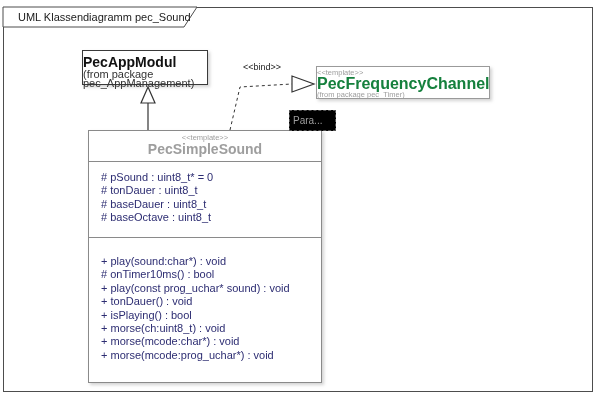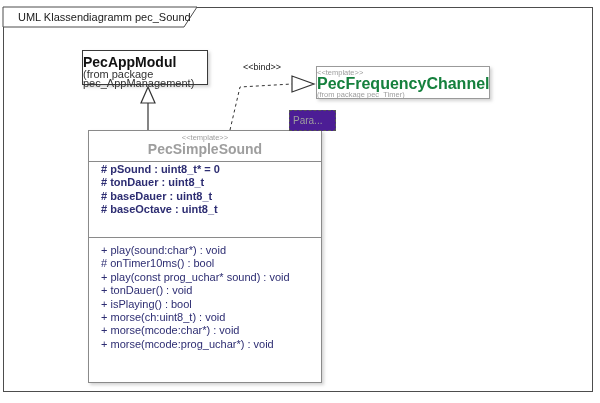--- a/index.html
+++ b/index.html
@@ -34,28 +34,28 @@
     left:88px;top:130px;width:234px;height:253px;border:1px solid #8a8a8a;
     text-align:left;
   }
   .box-simple .hdr{height:28px;text-align:center;}
   .box-simple .cls-stereo{font-size:7.5px;color:#9e9e9e;line-height:9px;margin-top:2px;}
   .box-simple .cls-name{font-size:14px;font-weight:bold;color:#9e9e9e;line-height:15px;}
   .compartment{
     border-top:1px solid #8a8a8a;box-sizing:border-box;
     padding-left:12px;overflow:hidden;
   }
-  .attrs{height:76px;padding-top:1px;font-weight:bold;}
-  .meths{height:147px;padding-top:6px;}
+  .attrs{height:76px;padding-top:9px;}
+  .meths{height:147px;padding-top:17px;}
   .member-row{
     font-size:11px;line-height:13.4px;color:#2d2d72;white-space:nowrap;
   }
   .param-box{
     position:absolute;left:289px;top:110px;width:47px;height:21px;
-    border:1px dashed #555;background:#4c1d95;box-sizing:border-box;
+    border:1px dashed #555;background:#000000;box-sizing:border-box;
     font-size:10px;color:#9e9e9e;line-height:19px;padding-left:3px;z-index:5;
   }
   .bind-label{
     position:absolute;left:243px;top:62px;font-size:9px;color:#222;z-index:6;white-space:nowrap;
   }
   svg.overlay{
     position:absolute;left:0;top:0;width:600px;height:403px;z-index:7;pointer-events:none;
   }
 </style>
 </head>

